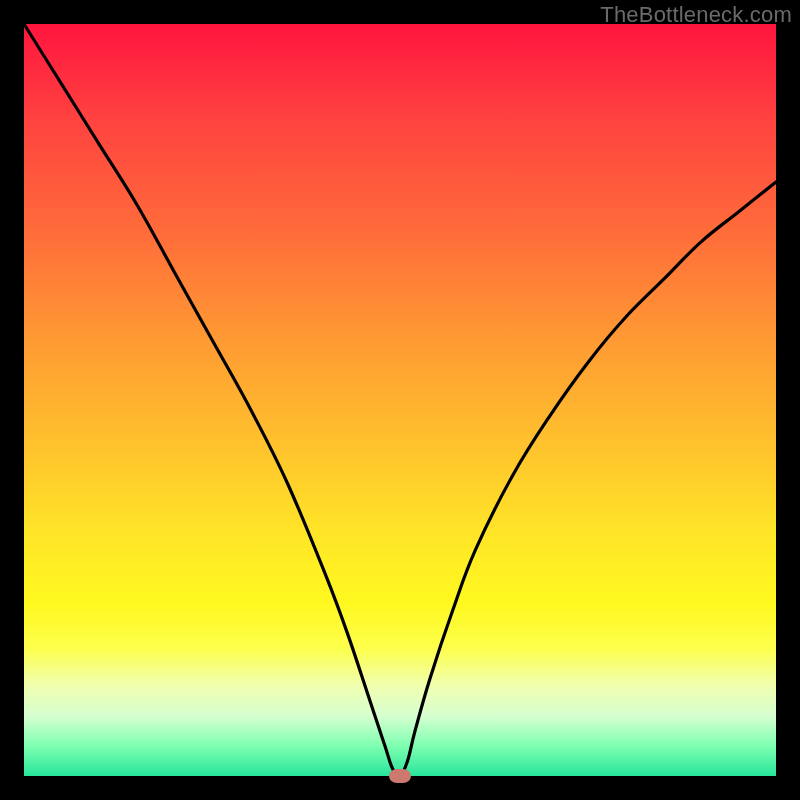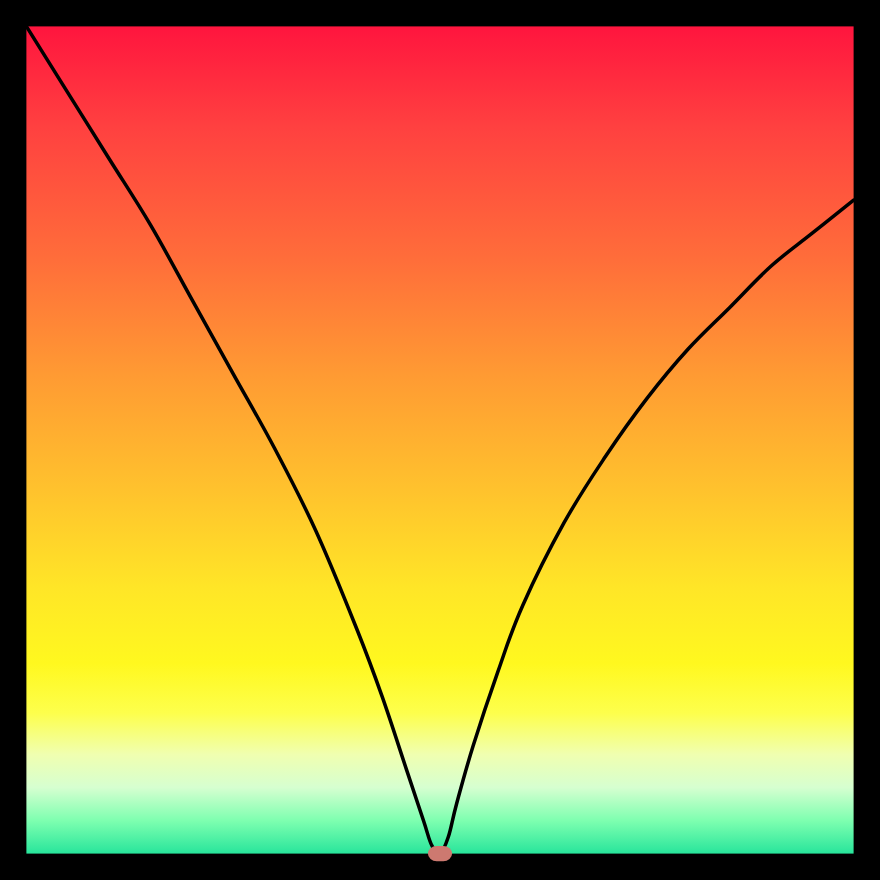--- a/index.html
+++ b/index.html
@@ -65,20 +65,21 @@
     border-radius: 8px / 7px;
     background: #cd7970;
     transform: translate(-50%, -50%);
     z-index: 3;
   }
 </style>
 </head>
 <body>
 
 <div class="frame">
+  <div class="watermark">TheBottleneck.com</div>
 
   <div class="plot-area">
     <svg class="curve" viewBox="0 0 752 752" preserveAspectRatio="none">
       <path d="M 0 0 C 6.768 10.828799999999994, 24.064 38.50239999999996, 37.6 60.15999999999997 C 51.136 81.81759999999997, 61.664 98.66240000000005, 75.2 120.32000000000005 C 88.736 141.97760000000005, 99.264 157.46880000000004, 112.8 180.48000000000002 C 126.336 203.4912, 136.864 223.79519999999997, 150.4 248.15999999999997 C 163.936 272.52479999999997, 174.464 291.47520000000003, 188 315.84000000000003 C 201.536 340.20480000000003, 212.064 357.8016, 225.6 383.52 C 239.136 409.23839999999996, 249.664 428.94079999999997, 263.2 458.71999999999997 C 276.736 488.4992, 289.9712 521.888, 300.8 548.96 C 311.6288 576.032, 315.2384 586.1088, 323.36 609.12 C 331.4816 632.1312, 339.15200000000004 656.496, 345.92 676.8 C 352.688 697.1039999999999, 356.89919999999995 709.7375999999999, 360.96 721.92 C 365.0208 734.1024, 365.7728 739.0656, 368.48 744.48 C 371.1872 749.8944, 373.2928 753.3536, 376 752 C 378.7072 750.6464, 380.8128 745.0816, 383.52 736.96 C 386.2272 728.8384000000001, 386.9792 721.7696, 391.04 706.88 C 395.10080000000005 691.9904, 399.31200000000007 675.8976, 406.08000000000004 654.24 C 412.848 632.5824, 420.5184 609.5712, 428.64 586.56 C 436.7616 563.5487999999999, 440.3712 550.7647999999999, 451.2 526.4 C 462.0288 502.0352, 475.264 475.5648, 488.8 451.2 C 502.336 426.8352, 512.864 411.34400000000005, 526.4 391.04 C 539.9359999999999 370.736, 550.4639999999999 355.99679999999995, 564 338.4 C 577.5360000000001 320.8032, 588.0640000000001 308.16960000000006, 601.6 293.28000000000003 C 615.136 278.3904, 625.6639999999999 269.21599999999995, 639.1999999999999 255.67999999999995 C 652.736 242.14399999999995, 663.264 230.26240000000004, 676.8000000000001 218.08000000000004 C 690.3360000000001 205.89760000000004, 700.864 198.8288, 714.4 188 C 727.9359999999999 177.1712, 745.232 163.33439999999996, 752 157.91999999999996" fill="none" stroke="#000000" stroke-width="3.2" stroke-linecap="round"></path>
     </svg>
     <div class="marker" style="left: 376px; top: 752px; background: rgb(205, 121, 112);"></div>
   </div>
 </div>
 
 </body></html>

